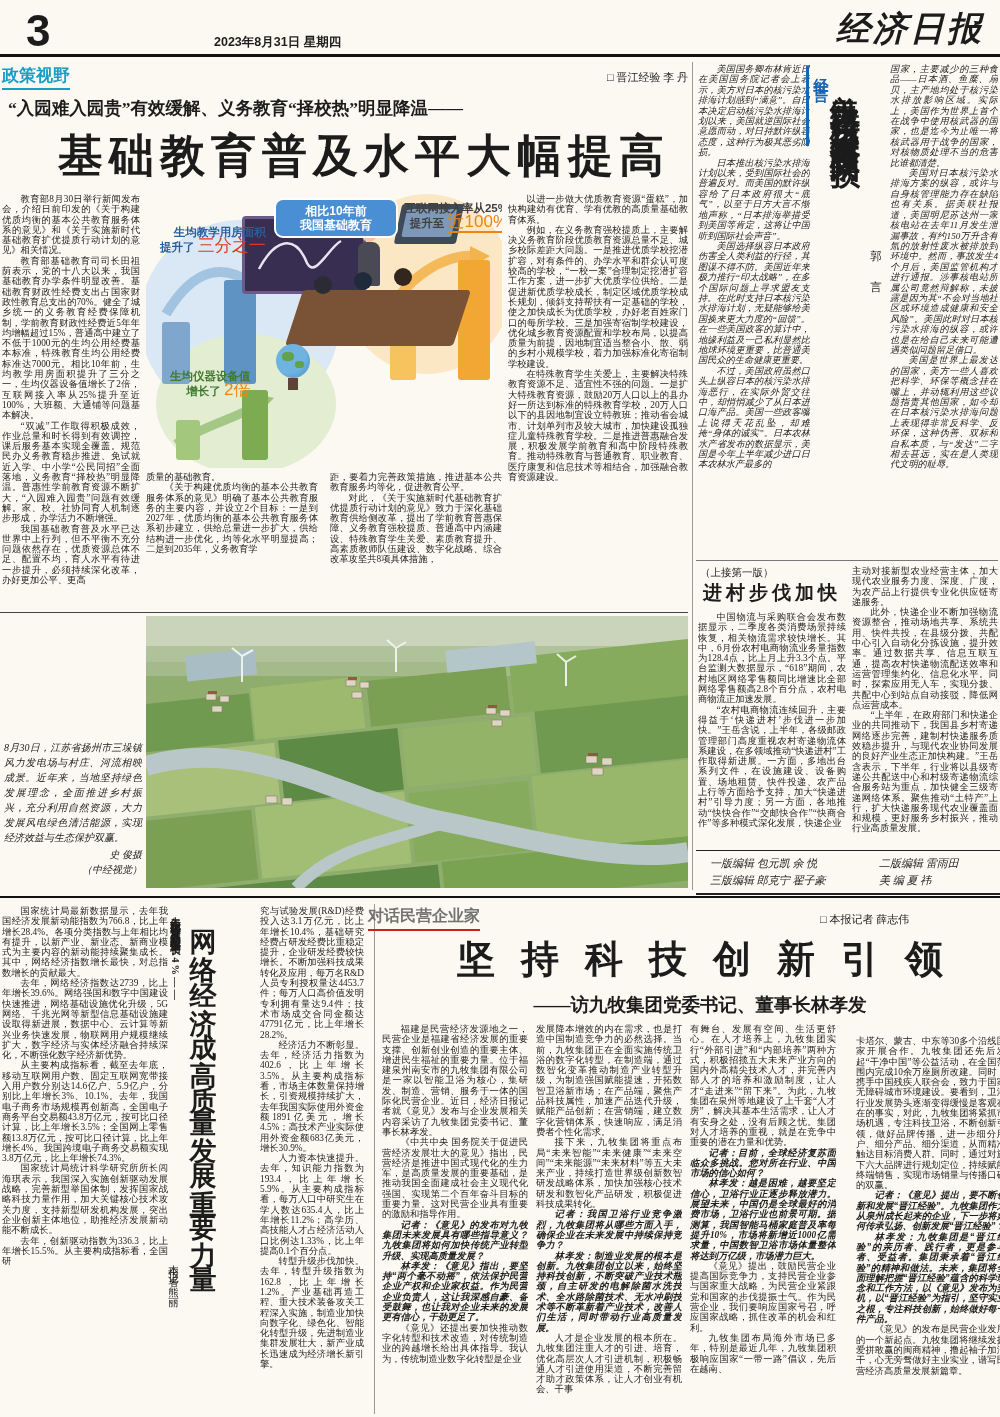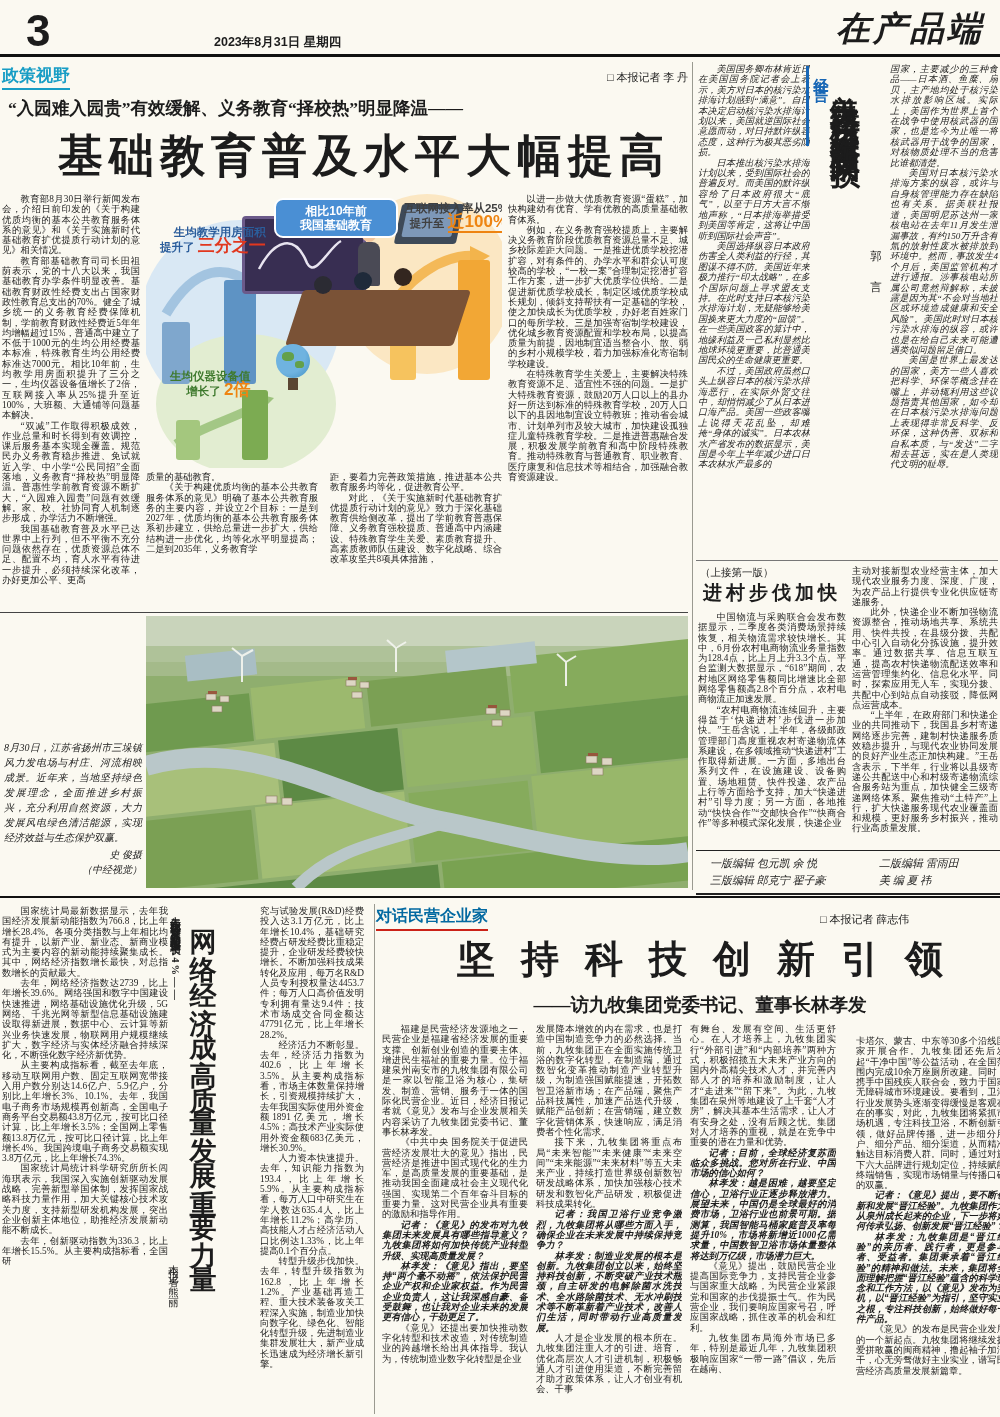--- a/index.html
+++ b/index.html
@@ -25,21 +25,21 @@
   #policy-label{left:2px;top:64px;font-size:17px;font-weight:bold;color:#189dc5;border-bottom:2px solid #189dc5;padding-bottom:1px;}
   #policy-byline{left:500px;top:70px;width:188px;text-align:right;font-size:11px;}
   #policy-kicker{left:8px;top:96px;font-size:17.5px;font-weight:bold;}
   #policy-headline{left:20px;top:126px;width:650px;text-align:right;font-size:45px;font-weight:bold;letter-spacing:6px;}
   
   #infog{left:146px;top:194px;width:356px;height:274px;overflow:hidden;}
   .circ{position:absolute;border-radius:50%;}
   #infog-badge{position:absolute;left:128px;top:4px;width:104px;padding:4px 8px;background:#4a8fd4;border:2px solid #fff;
                border-radius:9px;color:#fff;text-align:center;font-size:12px;font-weight:bold;line-height:14px;}
   .stat-label{position:absolute;font-weight:bold;font-size:11.5px;line-height:13px;text-align:right;}
-  .stat-big{font-size:17px;font-weight:bold;}
+  .stat-big{font-size:17px;font-weight:normal;}
   .bar{position:absolute;border-radius:3px;}
   
   #pcol1{left:2px;top:194px;width:138px;height:418px;}
   #pcol2{left:146px;top:472px;width:172px;height:140px;}
   #pcol3{left:330px;top:472px;width:172px;height:140px;}
   #pcol4{left:508px;top:194px;width:180px;height:418px;}
   
   #photo-caption{left:4px;top:740px;width:138px;font-size:10px;line-height:15px;text-align:justify;}
   #photo-credit{text-align:right;margin-top:2px;font-style:italic;}
   #photo-agency{text-align:right;font-style:italic;}
@@ -58,41 +58,41 @@
   
   #editors{left:696px;top:850px;width:302px;height:36px;border-top:1.5px solid #222;border-bottom:2.5px solid #222;
            display:grid;grid-template-columns:56% 44%;align-content:center;row-gap:2px;font-size:11px;font-style:italic;padding:3px 0 3px 14px;}
   
   #net-col1{left:2px;top:906px;width:166px;height:508px;}
   #net-kicker{left:168px;top:908px;height:340px;font-size:10.5px;font-weight:bold;letter-spacing:2px;}
   #net-headline{left:186px;top:908px;width:68px;height:416px;font-size:27px;font-weight:bold;letter-spacing:26px;line-height:34px;}
   #net-byline{left:166px;top:1256px;height:130px;font-size:10.5px;letter-spacing:4px;}
   #net-col2{left:260px;top:906px;width:104px;height:508px;}
   
-  #iv-label{left:376px;top:906px;font-size:16px;font-weight:bold;color:#0369a1;border-bottom:2px solid #cb2218;padding-bottom:2px;}
+  #iv-label{left:368px;top:906px;font-size:16px;font-weight:bold;color:#737373;border-bottom:2px solid #cb2218;padding-bottom:2px;}
   #iv-byline{left:820px;top:912px;width:178px;text-align:left;font-size:11px;}
   #iv-headline{left:410px;top:934px;width:580px;text-align:center;font-size:38px;font-weight:bold;letter-spacing:26px;text-indent:26px;}
   #iv-subhead{left:410px;top:992px;width:580px;text-align:center;font-size:18.5px;font-weight:bold;}
   #iv-c1{left:382px;top:1024px;width:146px;height:390px;}
   #iv-c2{left:536px;top:1024px;width:146px;height:390px;}
   #iv-c3{left:690px;top:1024px;width:146px;height:390px;}
   #iv-c4{left:844px;top:1036px;width:150px;height:390px;margin-left:12px;}
 </style>
 </head>
 <body>
 
 <div id="paper">
 
   <div class="abs sans" id="pagenum">3</div>
   <div class="abs sans" id="page-date">2023年8月31日 星期四</div>
-  <div class="abs" id="masthead">在产品端</div>
+  <div class="abs" id="masthead">经济日报</div>
   <div class="rule-h" style="left:0;top:54px;width:1000px;height:3px;"></div>
 
   <div class="abs sans" id="policy-label">政策视野</div>
-  <div class="abs" id="policy-byline">□ 本报记者 李 丹</div>
+  <div class="abs" id="policy-byline">□ 晋江经验 李 丹</div>
   <div class="abs" id="policy-kicker">“入园难入园贵”有效缓解、义务教育“择校热”明显降温——</div>
   <div class="abs sans" id="policy-headline">基础教育普及水平大幅提高</div>
 
   <div class="col" id="pcol1">
       <p>教育部8月30日举行新闻发布会，介绍日前印发的《关于构建优质均衡的基本公共教育服务体系的意见》和《关于实施新时代基础教育扩优提质行动计划的意见》相关情况。</p>
       <p>教育部基础教育司司长田祖荫表示，党的十八大以来，我国基础教育办学条件明显改善。基础教育财政性经费支出占国家财政性教育总支出的70%。健全了城乡统一的义务教育经费保障机制，学前教育财政性经费近5年年均增幅超过15%，普通高中建立了不低于1000元的生均公用经费基本标准，特殊教育生均公用经费标准达7000元。相比10年前，生均教学用房面积提升了三分之一，生均仪器设备值增长了2倍，互联网接入率从25%提升至近100%，大班额、大通铺等问题基本解决。</p>
       <p>“双减”工作取得积极成效，作业总量和时长得到有效调控，课后服务基本实现全覆盖。规范民办义务教育稳步推进、免试就近入学、中小学“公民同招”全面落地，义务教育“择校热”明显降温。普惠性学前教育资源不断扩大，“入园难入园贵”问题有效缓解。家、校、社协同育人机制逐步形成，办学活力不断增强。</p>
       <p>我国基础教育普及水平已达世界中上行列，但不平衡不充分问题依然存在，优质资源总体不足、配置不均，育人水平有待进一步提升，必须持续深化改革，办好更加公平、更高</p>
     </div>
 

